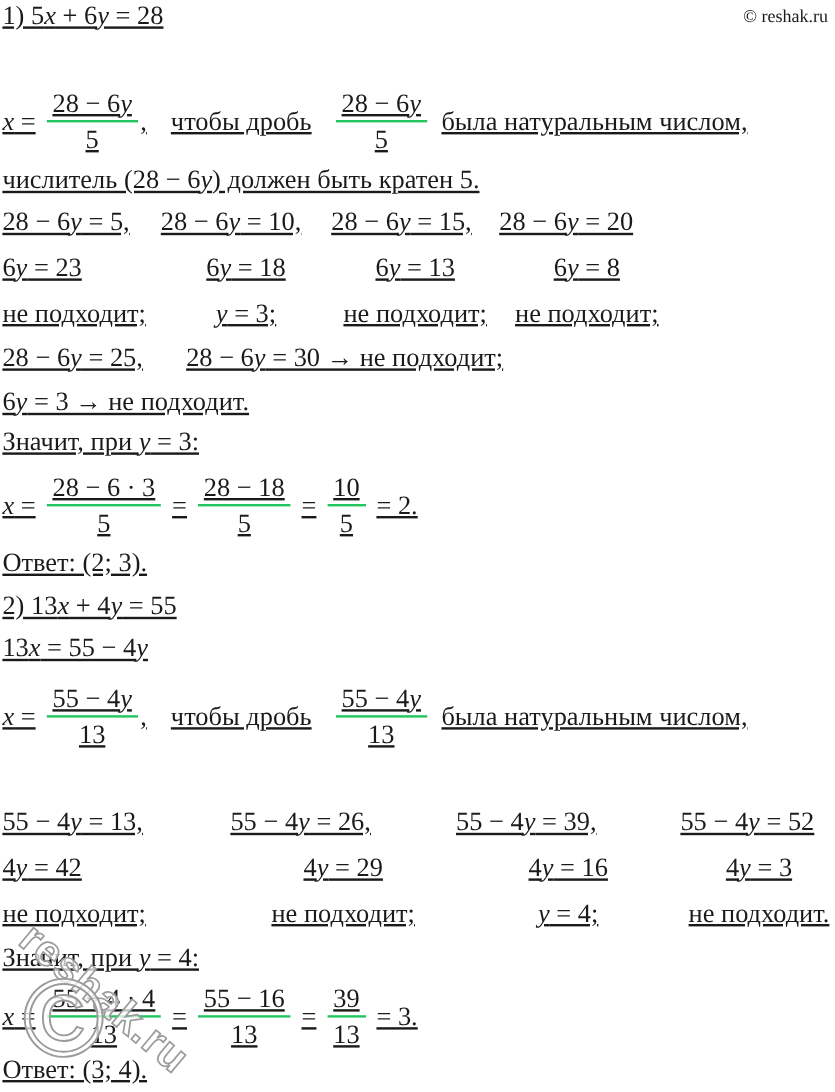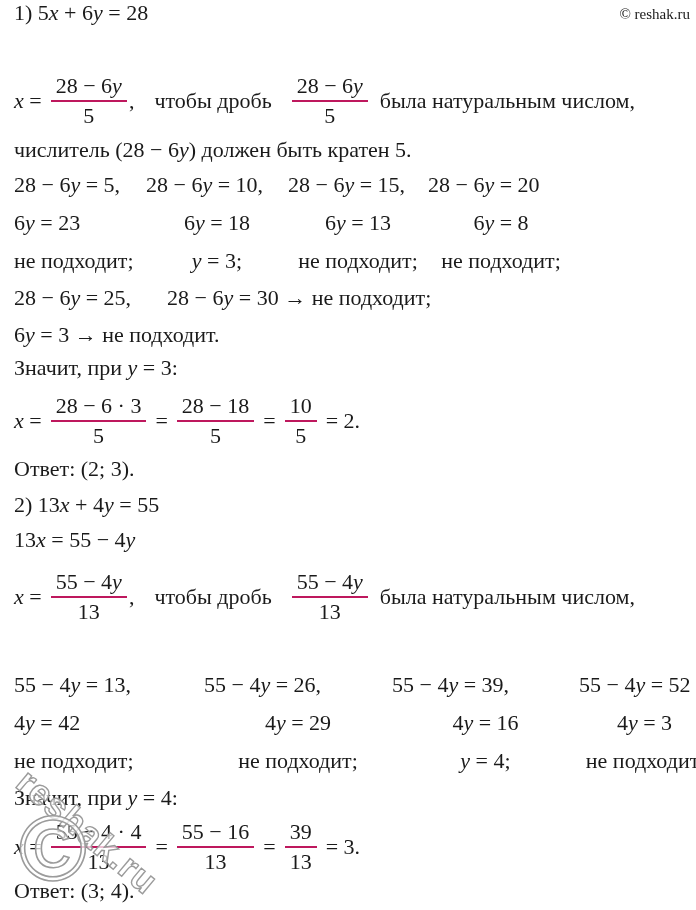--- a/index.html
+++ b/index.html
@@ -12,33 +12,33 @@
     overflow: hidden;
   }
   .page { position: relative; width: 696px; height: 910px; background: #ffffff; }
 
   .copyright {
     position: absolute; top: 2px; right: 6px;
     font-size: 15px; line-height: 24px; white-space: nowrap;
   }
 
   .line {
-    position: absolute; left: 14px;
-    line-height: 26px; white-space: nowrap;
+    position: absolute; left: 2px;
+    line-height: 26px; white-space: nowrap; text-decoration: underline;
   }
 
   
   .mrow { display: flex; align-items: center; }
   .mrow > * + * { margin-left: 9px; }
   .mrow > .tight { margin-left: 2px; }
   .mrow > .wide  { margin-left: 20px; }
   .mrow > .med   { margin-left: 12px; }
 
   .frac { display: inline-block; text-align: center; vertical-align: middle; }
-  .frac .num { display: block; border-bottom: 2px solid #be185d; padding: 0 5px 2px; line-height: 24px; }
+  .frac .num { display: block; border-bottom: 2px solid #22c55e; padding: 0 5px 2px; line-height: 24px; }
   .frac .den { display: block; padding-top: 2px; line-height: 24px; }
 
   
   .grid { display: grid; }
   .g1 { grid-template-columns: 132px 142px 140px 146px; grid-auto-rows: 38px; width: 560px; }
   .g2 { grid-template-columns: 190px 188px 187px 131px; grid-auto-rows: 38px; width: 694px; }
   .cell { line-height: 26px; white-space: nowrap; }
   .ta-l { text-align: left; }
   .ta-c { text-align: center; }
 

